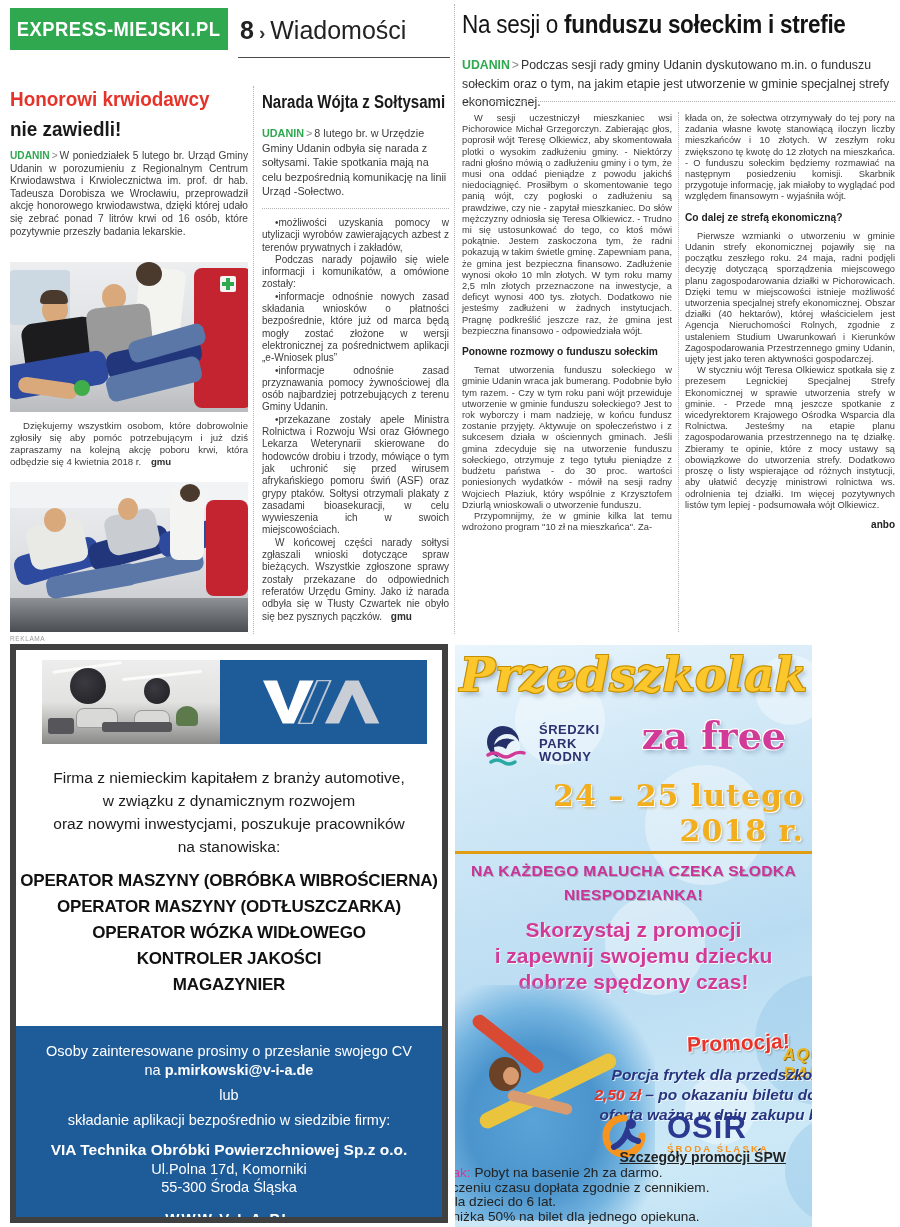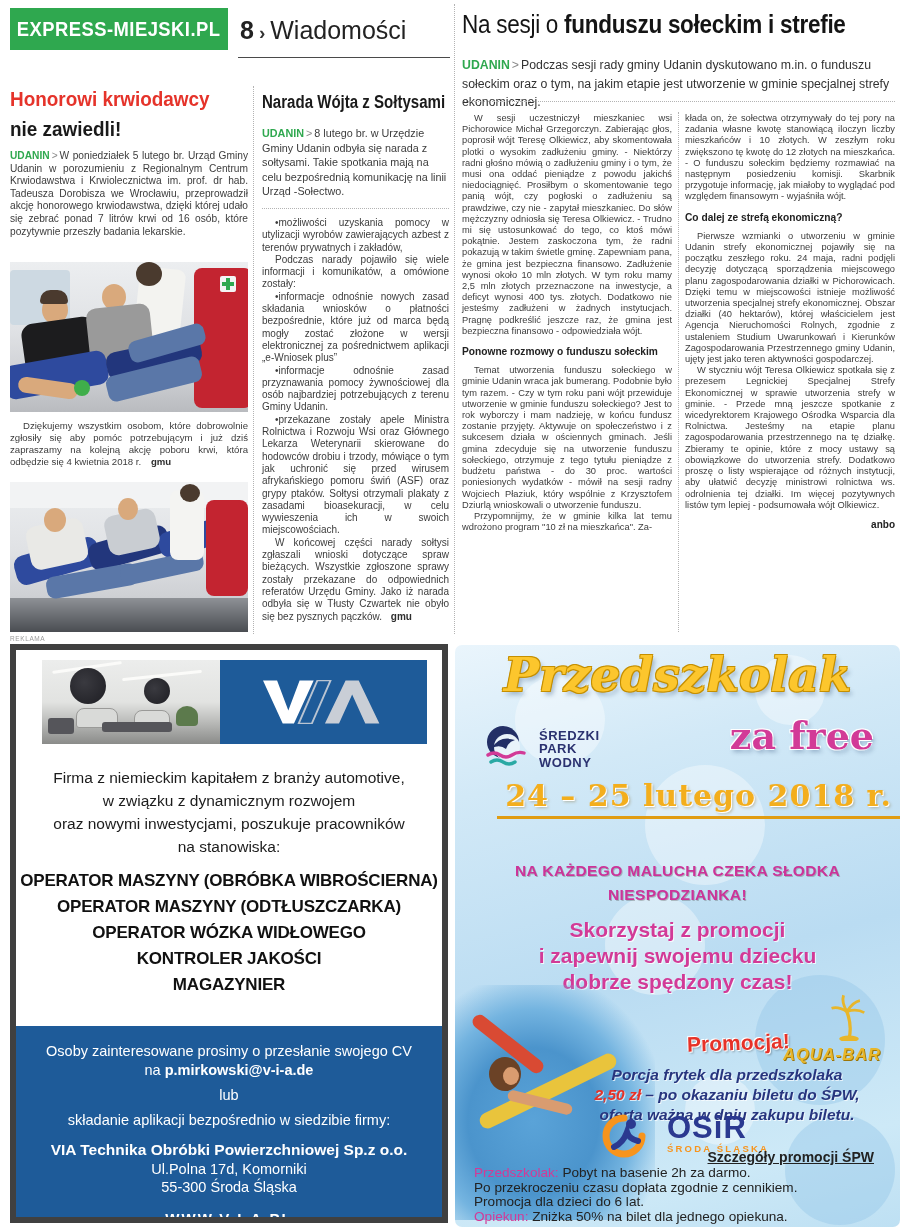--- a/index.html
+++ b/index.html
@@ -76,27 +76,27 @@
   .via-intro{left:0;top:116px;width:100%;text-align:center;font-size:15.5px;line-height:23px;color:#1c1c1c;}
   .via-positions{left:0;top:218px;width:100%;text-align:center;font-size:17px;font-weight:bold;line-height:26px;color:#111;letter-spacing:-.2px;}
   .via-blue{left:0;top:376px;width:100%;height:203px;background:#1e5b99;color:#fff;text-align:center;font-size:14.5px;box-sizing:border-box;padding-top:16px;}
   .via-blue p{line-height:19px;}
   .via-blue .or{margin:6px 0;}
   .via-blue .company{font-weight:bold;font-size:15.5px;margin-top:10px;line-height:20px;}
   .via-blue .addr{line-height:18px;}
   .via-blue .site{font-weight:bold;margin-top:13px;letter-spacing:2px;font-size:15px;}
   .via-blue b{font-weight:bold;}
   
-  .ad-pool{left:455px;top:645px;width:445px;height:582px;overflow:hidden;background:linear-gradient(165deg,#eaf5fc 0%,#d2e9f7 22%,#badcf2 55%,#cde9f7 85%,#bee0f3 100%);border-radius:7px;}
+  .ad-pool{left:455px;top:645px;width:357px;height:582px;overflow:hidden;background:linear-gradient(165deg,#eaf5fc 0%,#d2e9f7 22%,#badcf2 55%,#cde9f7 85%,#bee0f3 100%);}
   .ad-pool .abs{position:absolute;}
   .bokeh{border-radius:50%;background:rgba(255,255,255,.38);}
   .bokeh.b2{background:rgba(150,200,232,.45);}
   .pool-title{left:0;top:2px;width:100%;text-align:center;font-family:"DejaVu Serif",serif;font-style:italic;font-weight:bold;font-size:47px;color:#fcc62d;
      text-shadow:-1px -1px 0 #c58f00,1px -1px 0 #c58f00,-1px 1px 0 #c58f00,1px 1px 0 #c58f00,3px 4px 4px rgba(90,120,150,.45);}
-  .spw{left:24px;top:78px;display:flex;align-items:flex-end;gap:8px;}
+  .spw{left:24px;top:78px;display:flex;align-items:flex-start;gap:8px;}
   .spw-text{font-size:13px;line-height:13.5px;font-weight:bold;color:#2b3270;letter-spacing:.5px;}
   .pool-sub{right:26px;top:68px;font-family:"DejaVu Serif",serif;font-weight:bold;font-size:38px;color:#d23a97;
      text-shadow:-1px -1px 0 #fff,1px -1px 0 #fff,-1px 1px 0 #fff,2px 3px 4px rgba(60,90,130,.4);}
   .pool-date{left:0;top:133px;width:100%;text-align:right;}
   .pool-date span{display:inline-block;font-family:"DejaVu Serif",serif;font-weight:bold;font-size:30px;color:#f3ae1d;letter-spacing:1px;
      border-bottom:3px solid #e09c13;padding:0 8px 3px;text-shadow:1px 1px 0 #fff,2px 2px 3px rgba(120,90,20,.35);}
   .pool-slogan1{left:0;top:214px;width:100%;text-align:center;font-size:15.5px;font-weight:bold;color:#cc3399;line-height:24px;letter-spacing:.4px;
      text-shadow:1px 1px 0 rgba(90,90,90,.35);}
   .pool-slogan2{left:0;top:272px;width:100%;text-align:center;font-size:21px;font-weight:bold;color:#d23a97;line-height:26px;
      text-shadow:1px 1px 0 rgba(255,255,255,.8);}

